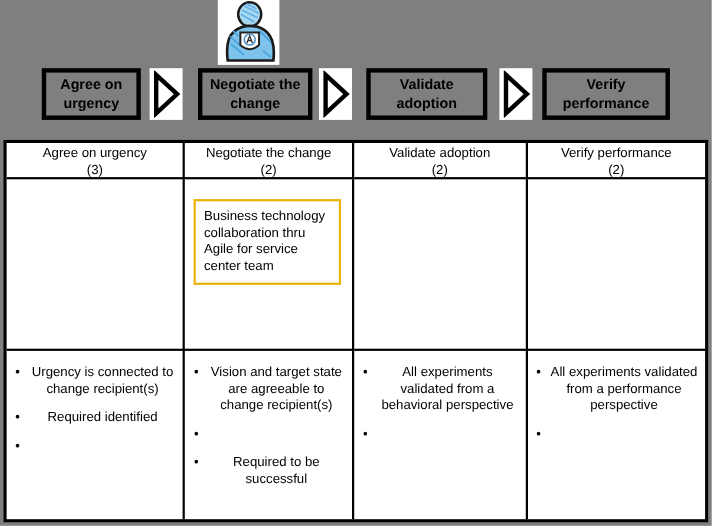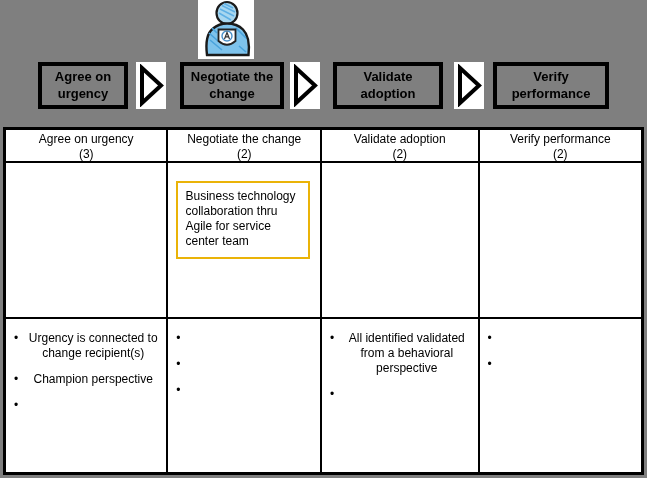--- a/index.html
+++ b/index.html
@@ -167,51 +167,54 @@
   <div class="cell"></div>
   <div class="cell last-col"></div>
 
   <div class="cell body-cell last-row">
     <div class="bullet-item">
       <span class="bullet-marker">•</span>
       <span class="bullet-text">Urgency is connected to change recipient(s)</span>
     </div>
     <div class="bullet-item">
       <span class="bullet-marker">•</span>
-      <span class="bullet-text">Champion perspective</span>
+      <span class="bullet-text">Required identified</span>
     </div>
     <div class="bullet-item">
       <span class="bullet-marker">•</span>
     </div>
   </div>
 
   <div class="cell body-cell last-row">
     <div class="bullet-item">
       <span class="bullet-marker">•</span>
-    </div>
-    <div class="bullet-item">
-      <span class="bullet-marker">•</span>
-    </div>
-    <div class="bullet-item">
-      <span class="bullet-marker">•</span>
+      <span class="bullet-text">Vision and target state are agreeable to change recipient(s)</span>
+    </div>
+    <div class="bullet-item">
+      <span class="bullet-marker">•</span>
+    </div>
+    <div class="bullet-item">
+      <span class="bullet-marker">•</span>
+      <span class="bullet-text">Required to be successful</span>
     </div>
   </div>
 
   <div class="cell body-cell last-row">
     <div class="bullet-item">
       <span class="bullet-marker">•</span>
-      <span class="bullet-text">All identified validated from a behavioral perspective</span>
+      <span class="bullet-text">All experiments validated from a behavioral perspective</span>
     </div>
     <div class="bullet-item">
       <span class="bullet-marker">•</span>
     </div>
   </div>
 
   <div class="cell body-cell last-row last-col">
     <div class="bullet-item">
       <span class="bullet-marker">•</span>
+      <span class="bullet-text">All experiments validated from a performance perspective</span>
     </div>
     <div class="bullet-item">
       <span class="bullet-marker">•</span>
     </div>
   </div>
 
 </div>
 
 </body></html>

